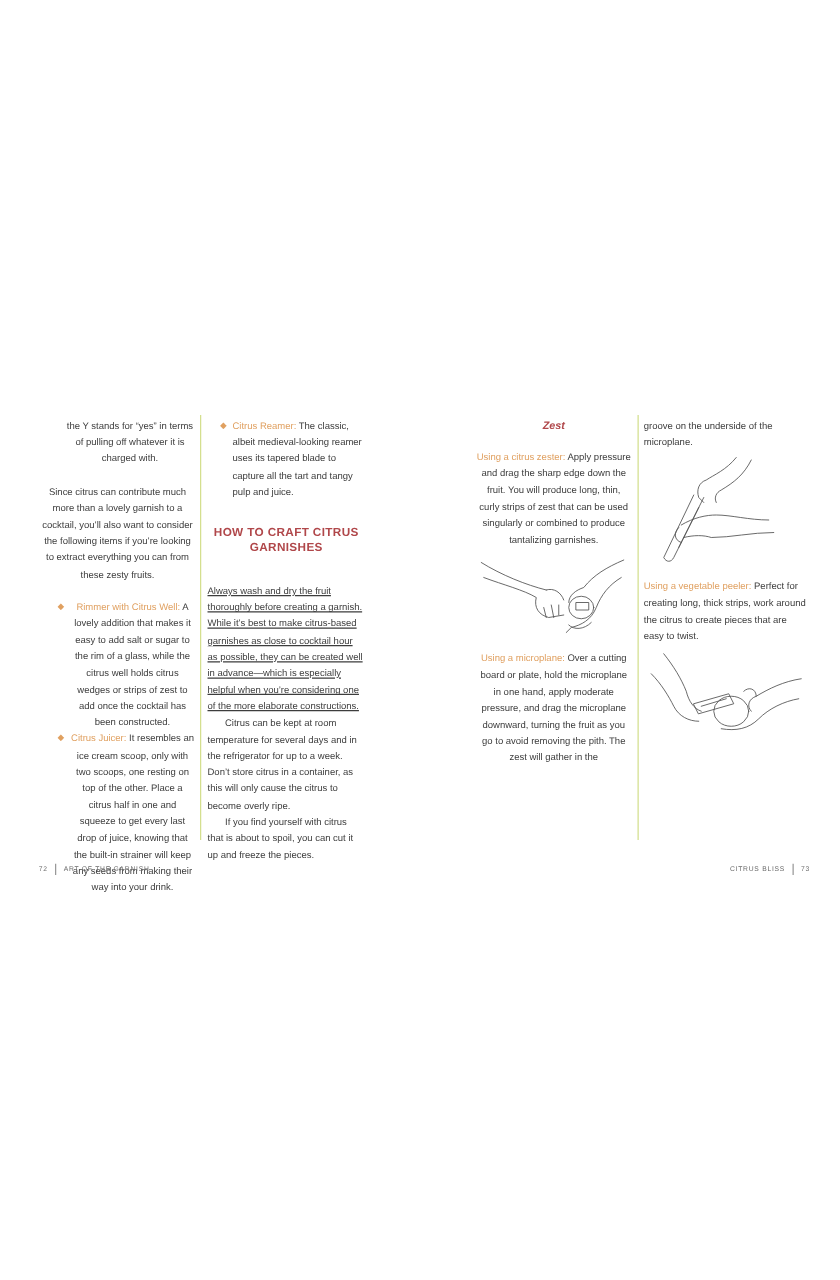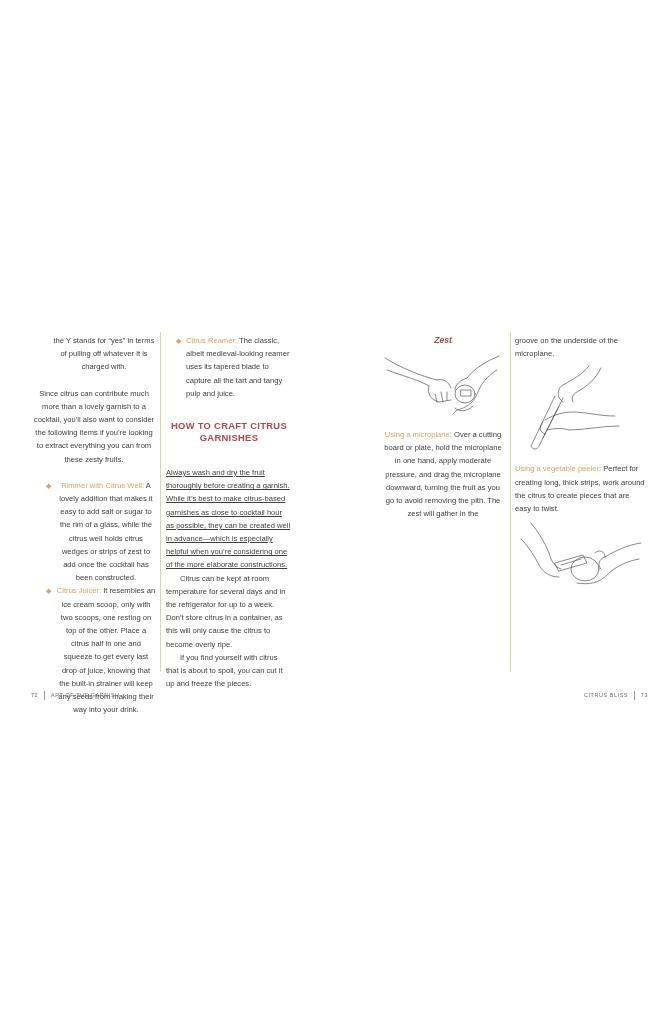--- a/index.html
+++ b/index.html
@@ -49,20 +49,23 @@
   <p class="indent">Citrus can be kept at room temperature for several days and in the refrigerator for up to a week. Don’t store citrus in a container, as this will only cause the citrus to become overly ripe.</p>
   <p class="indent">If you find yourself with citrus that is about to spoil, you can cut it up and freeze the pieces.</p>
 </div>
 
 <div class="footer" style="left:31px;">
   <span>72</span><span class="sep"></span><span>ART OF THE GARNISH</span>
 </div>
 
 <div class="col" style="left:381px; top:334px; width:124px;text-align:center;">
   <h3 class="subhead">Zest</h3>
+  <p style="margin-top:13px;">
+    <span class="accent">Using a citrus zester:</span><span> Apply pressure and drag the sharp edge down the fruit. You will produce long, thin, curly strips of zest that can be used singularly or combined to produce tantalizing garnishes.</span>
+  </p>
   <svg class="illus" width="120" height="70" viewBox="0 0 120 70" style="margin:4px 0 8px 0;">
     <path d="M4 8 C20 18, 40 26, 56 30"></path>
     <path d="M6 20 C22 26, 38 30, 48 36 C46 44, 50 50, 58 52 L70 50"></path>
     <path d="M56 30 C62 28, 68 32, 70 38"></path>
     <path d="M54 44 L56 52 M60 42 L62 52 M66 42 L66 50"></path>
     <path d="M118 6 C104 12, 94 18, 86 28 C80 30, 74 34, 74 40"></path>
     <path d="M116 20 C106 26, 100 34, 96 44 C92 54, 84 58, 76 60 L72 64"></path>
     <ellipse cx="84" cy="44" rx="10" ry="9"></ellipse>
     <rect x="80" y="40" width="10" height="6"></rect>
     <path d="M74 58 C78 62, 86 62, 92 56"></path>

